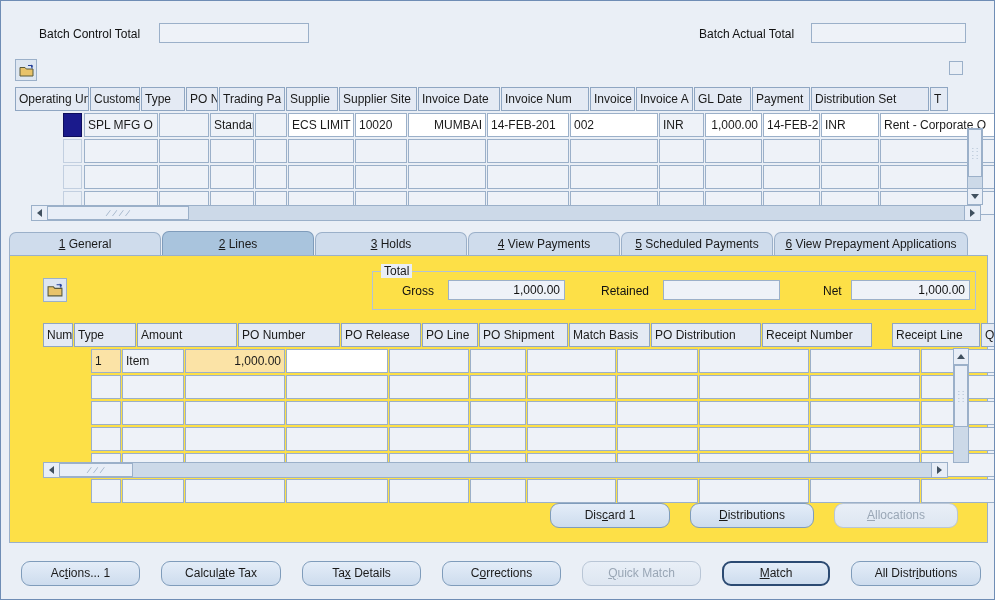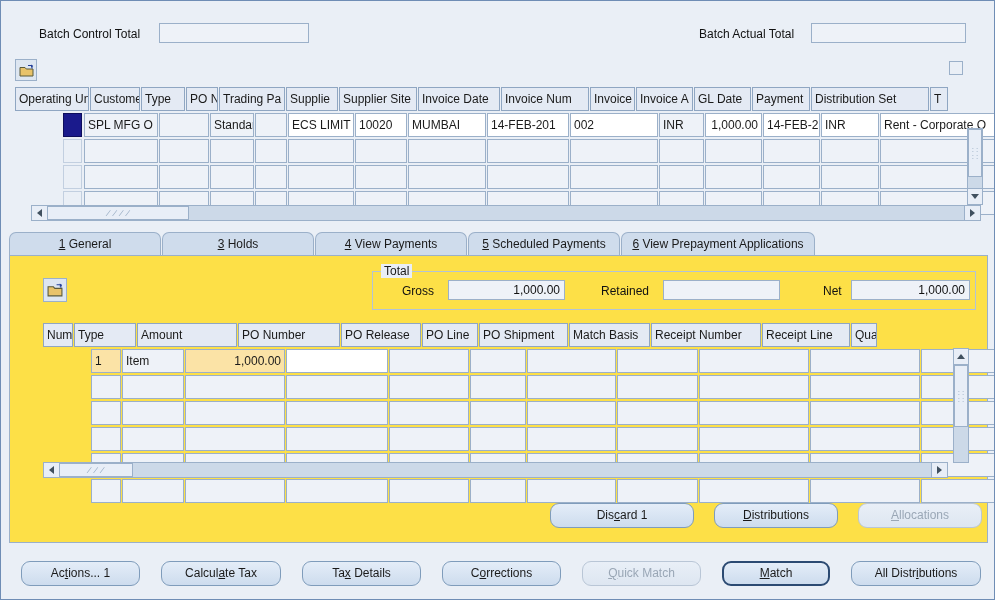--- a/index.html
+++ b/index.html
@@ -157,21 +157,21 @@
         <div class="gh" style="width: 18px; flex: 0 0 auto;">T</div>
       </div>
       <div class="grow">
         <div class="recind"></div>
         <div class="gc" style="width: 74px; flex: 0 0 auto;">SPL MFG O</div>
         <div class="gc" style="width: 50px; flex: 0 0 auto;"></div>
         <div class="gc" style="width: 44px; flex: 0 0 auto;">Standar</div>
         <div class="gc" style="width: 32px; flex: 0 0 auto;"></div>
         <div class="gc white" style="width: 66px; flex: 0 0 auto;">ECS LIMIT</div>
         <div class="gc white" style="width: 52px; flex: 0 0 auto;">10020</div>
-        <div class="gc white" style="width: 78px; flex: 0 0 auto;">MUMBAI</div>
+        <div class="gc white" style="width: 78px; flex: 0 0 auto; text-align: right;">MUMBAI</div>
         <div class="gc white" style="width: 82px; flex: 0 0 auto;">14-FEB-201</div>
         <div class="gc white" style="width: 88px; flex: 0 0 auto;">002</div>
         <div class="gc" style="width: 45px; flex: 0 0 auto;">INR</div>
         <div class="gc white num" style="width: 57px; flex: 0 0 auto;">1,000.00</div>
         <div class="gc white" style="width: 57px; flex: 0 0 auto;">14-FEB-2</div>
         <div class="gc white" style="width: 58px; flex: 0 0 auto;">INR</div>
         <div class="gc white" style="width: 118px; flex: 0 0 auto;">Rent - Corporate O</div>
         <div class="gc" style="width: 18px; flex: 0 0 auto;"></div>
       </div>
       <div class="grow">
@@ -248,20 +248,21 @@
         <span class="grip">/ / / /</span>
       </div>
     <div class="track"></div>
     <div class="rarrow">
         <span class="tri r"></span>
       </div>
   </div>
 
   <div class="tabstrip" id="tabstrip">
       <div class="tab" style="width: 152px;"><span class="u">1</span><span> General</span></div>
+      <div class="tab active" style="width: 152px;"><span class="u">2</span><span> Lines</span></div>
       <div class="tab" style="width: 152px;"><span class="u">3</span><span> Holds</span></div>
       <div class="tab" style="width: 152px;"><span class="u">4</span><span> View Payments</span></div>
       <div class="tab" style="width: 152px;"><span class="u">5</span><span> Scheduled Payments</span></div>
       <div class="tab" style="width: 194px;"><span class="u">6</span><span> View Prepayment Applications</span></div>
     </div>
 
   <div class="tabpanel">
 
     <div class="folderbtn" style="position:absolute;left:33px;top:22px;width:24px;height:24px;">
       <svg width="16" height="14" viewBox="0 0 15 13">
@@ -284,22 +285,23 @@
     <div class="grid" id="lines-grid" style="left:33px;top:67px;width:905px;">
         <div class="ghead">
           <div class="gh" style="width: 30px; flex: 0 0 auto;">Num</div>
           <div class="gh" style="width: 62px; flex: 0 0 auto;">Type</div>
           <div class="gh" style="width: 100px; flex: 0 0 auto;">Amount</div>
           <div class="gh" style="width: 102px; flex: 0 0 auto;">PO Number</div>
           <div class="gh" style="width: 80px; flex: 0 0 auto;">PO Release</div>
           <div class="gh" style="width: 56px; flex: 0 0 auto;">PO Line</div>
           <div class="gh" style="width: 89px; flex: 0 0 auto;">PO Shipment</div>
           <div class="gh" style="width: 81px; flex: 0 0 auto;">Match Basis</div>
+          <div class="gh" style="width: 110px; flex: 0 0 auto;">PO Distribution</div>
           <div class="gh" style="width: 110px; flex: 0 0 auto;">Receipt Number</div>
-          <div class="gh" style="width: 88px; flex: 0 0 auto;">Receipt Line</div>
+          <div class="gh" style="width: 88px; flex: 0 0 auto; margin-left: 19px;">Receipt Line</div>
           <div class="gh" style="width: 26px; flex: 0 0 auto;">Qua</div>
         </div>
         <div class="grow">
           <div class="gc yellow" style="background: rgb(251, 227, 166); width: 30px; flex: 0 0 auto;">1</div>
           <div class="gc" style="width: 62px; flex: 0 0 auto;">Item</div>
           <div class="gc yellow num" style="background: rgb(251, 227, 166); width: 100px; flex: 0 0 auto;">1,000.00</div>
           <div class="gc white" style="width: 102px; flex: 0 0 auto;"></div>
           <div class="gc" style="width: 80px; flex: 0 0 auto;"></div>
           <div class="gc" style="width: 56px; flex: 0 0 auto;"></div>
           <div class="gc" style="width: 89px; flex: 0 0 auto;"></div>
@@ -398,21 +400,21 @@
       <div class="thumb" style="width:72px;">
           <span class="grip">/ / /</span>
         </div>
       <div class="track"></div>
       <div class="rarrow">
           <span class="tri r"></span>
         </div>
     </div>
 
     <div id="lines-buttons" style="position:absolute;left:540px;top:247px;display:flex;gap:20px;">
-        <div class="btn" style="width: 144px; flex: 0 0 auto;"><span>Dis</span><span class="u">c</span><span>ard 1</span></div>
+        <div class="btn" style="width: 120px; flex: 0 0 auto;"><span>Dis</span><span class="u">c</span><span>ard 1</span></div>
         <div class="btn" style="width: 124px; flex: 0 0 auto;"><span></span><span class="u">D</span><span>istributions</span></div>
         <div class="btn disabled" style="width: 124px; flex: 0 0 auto;"><span></span><span class="u">A</span><span>llocations</span></div>
       </div>
   </div>
 
   <div id="bottom-buttons" style="position:absolute;left:20px;top:560px;width:960px;display:flex;justify-content:space-between;">
       <div class="btn" style="width: 119px; flex: 0 0 auto;"><span>Ac</span><span class="u">t</span><span>ions... 1</span></div>
       <div class="btn" style="width: 120px; flex: 0 0 auto;"><span>Calcul</span><span class="u">a</span><span>te Tax</span></div>
       <div class="btn" style="width: 119px; flex: 0 0 auto;"><span>Ta</span><span class="u">x</span><span> Details</span></div>
       <div class="btn" style="width: 119px; flex: 0 0 auto;"><span>C</span><span class="u">o</span><span>rrections</span></div>

